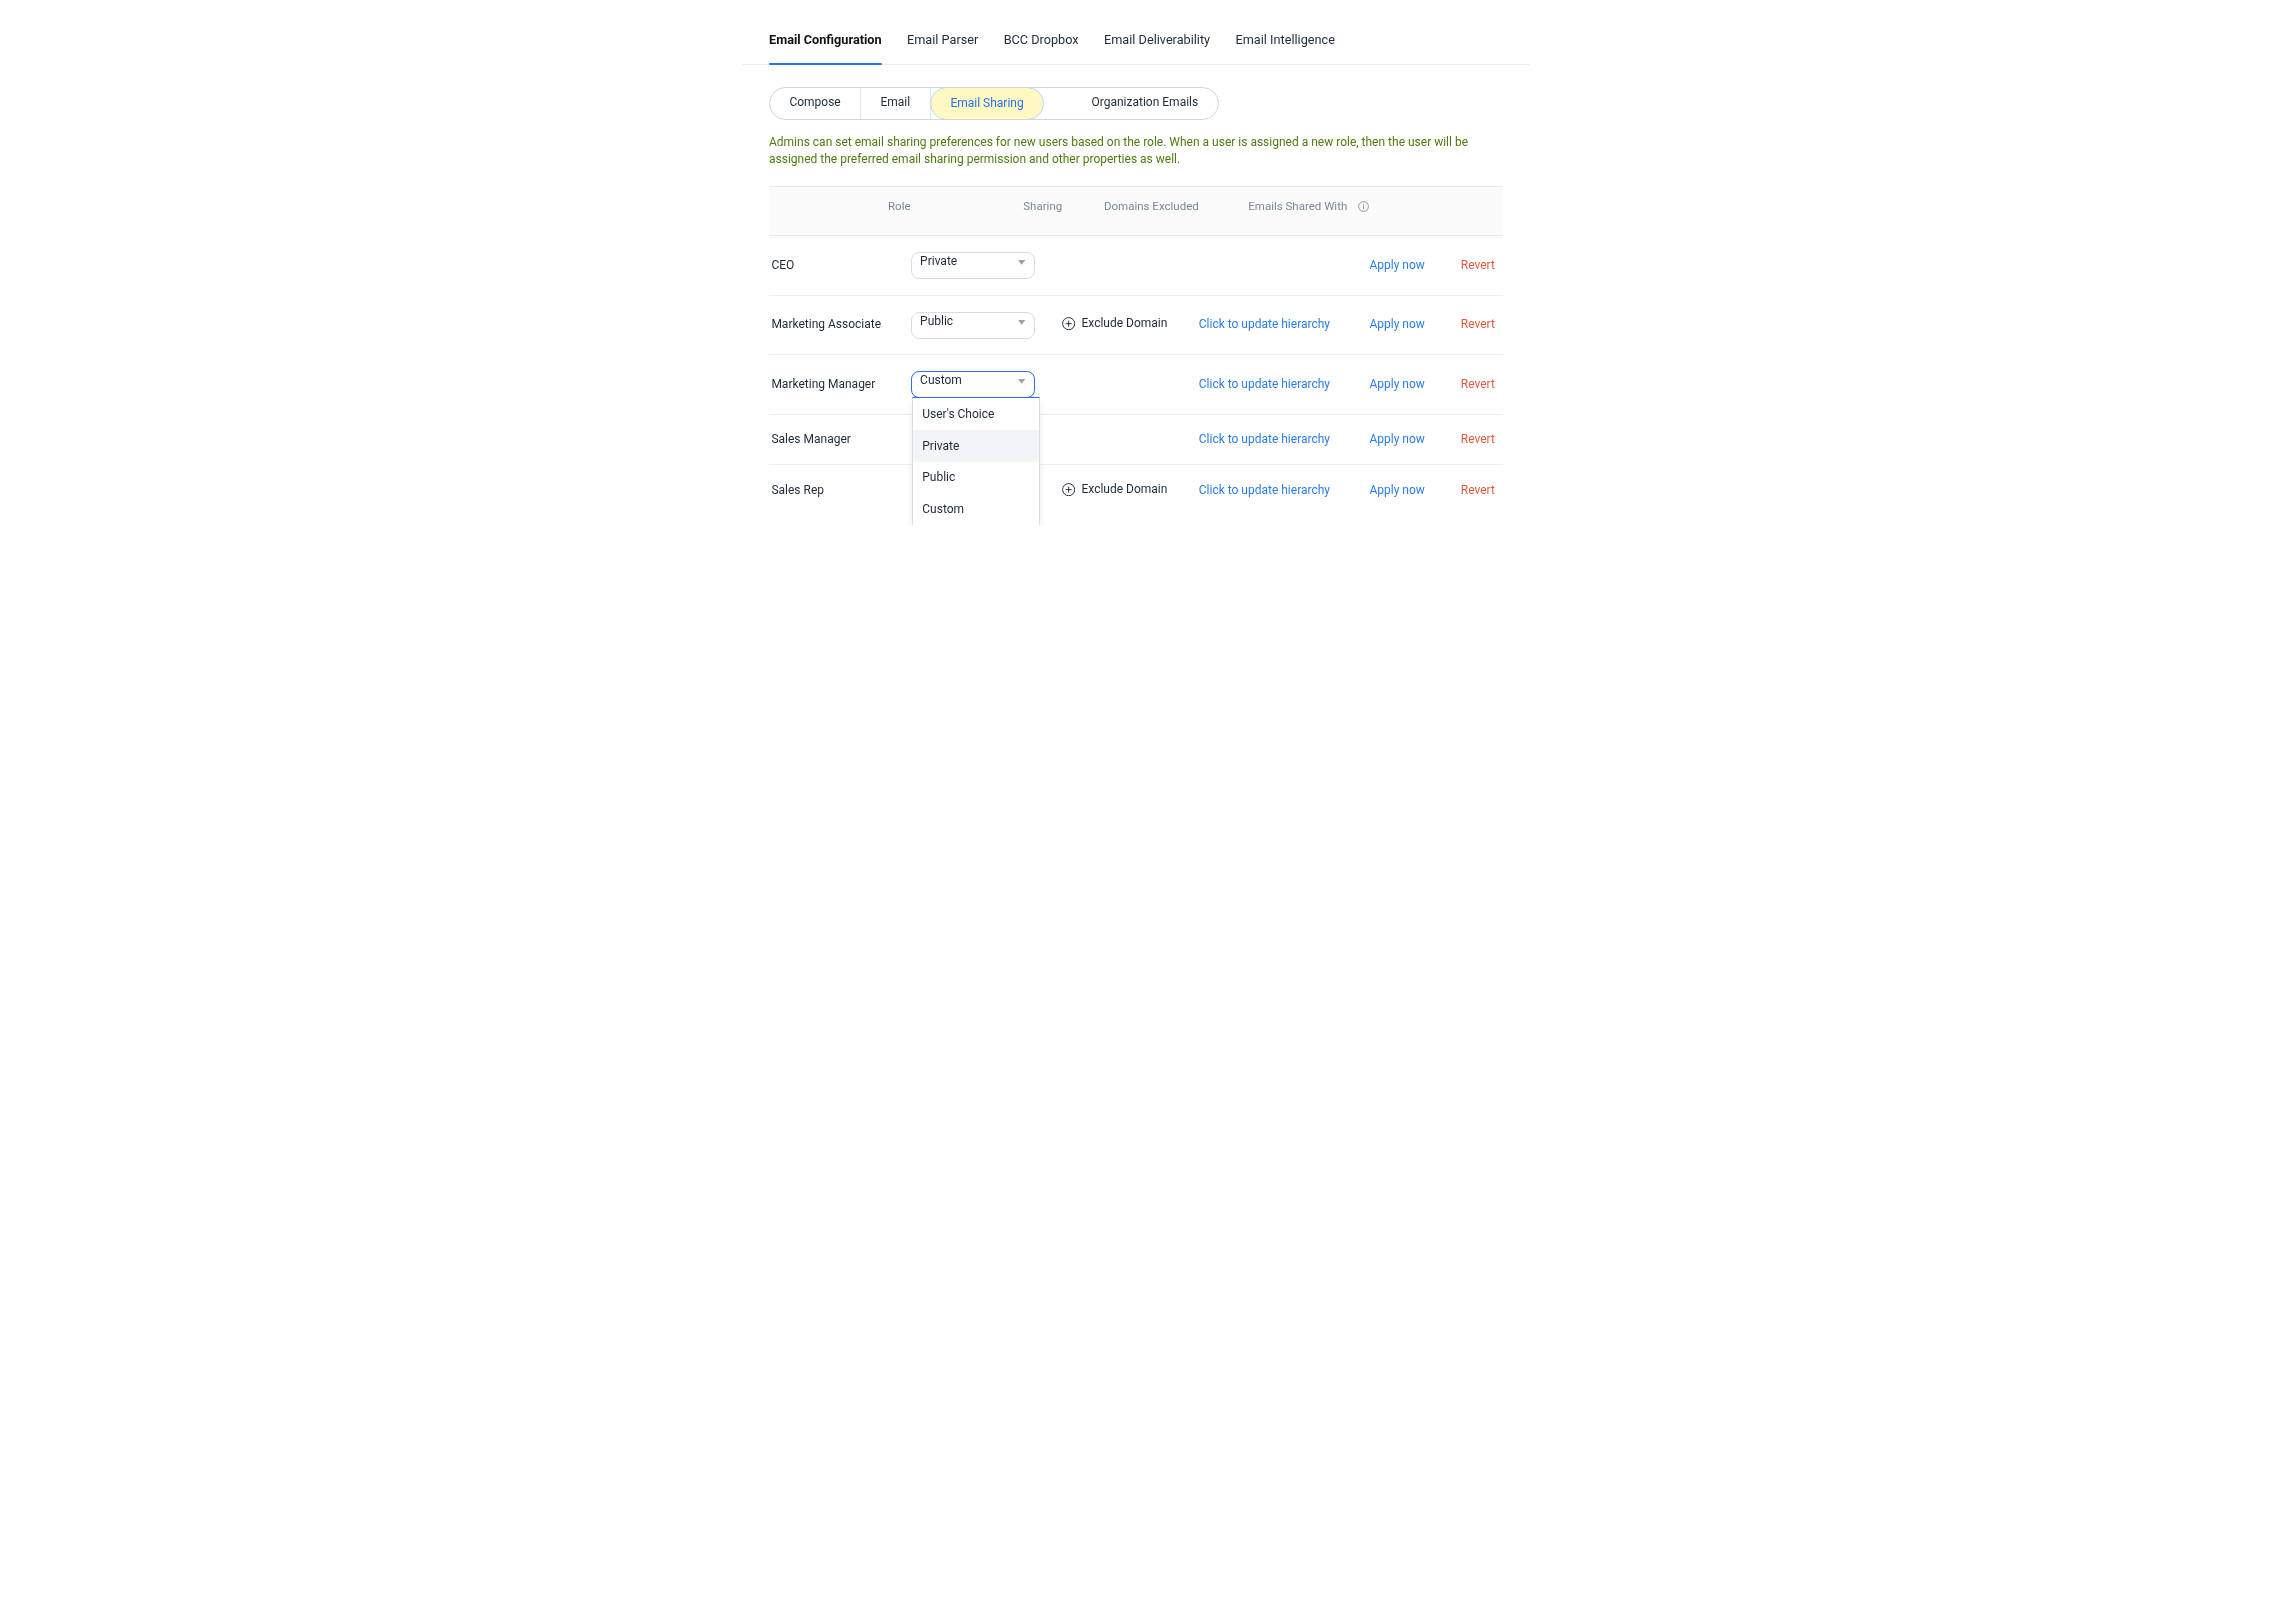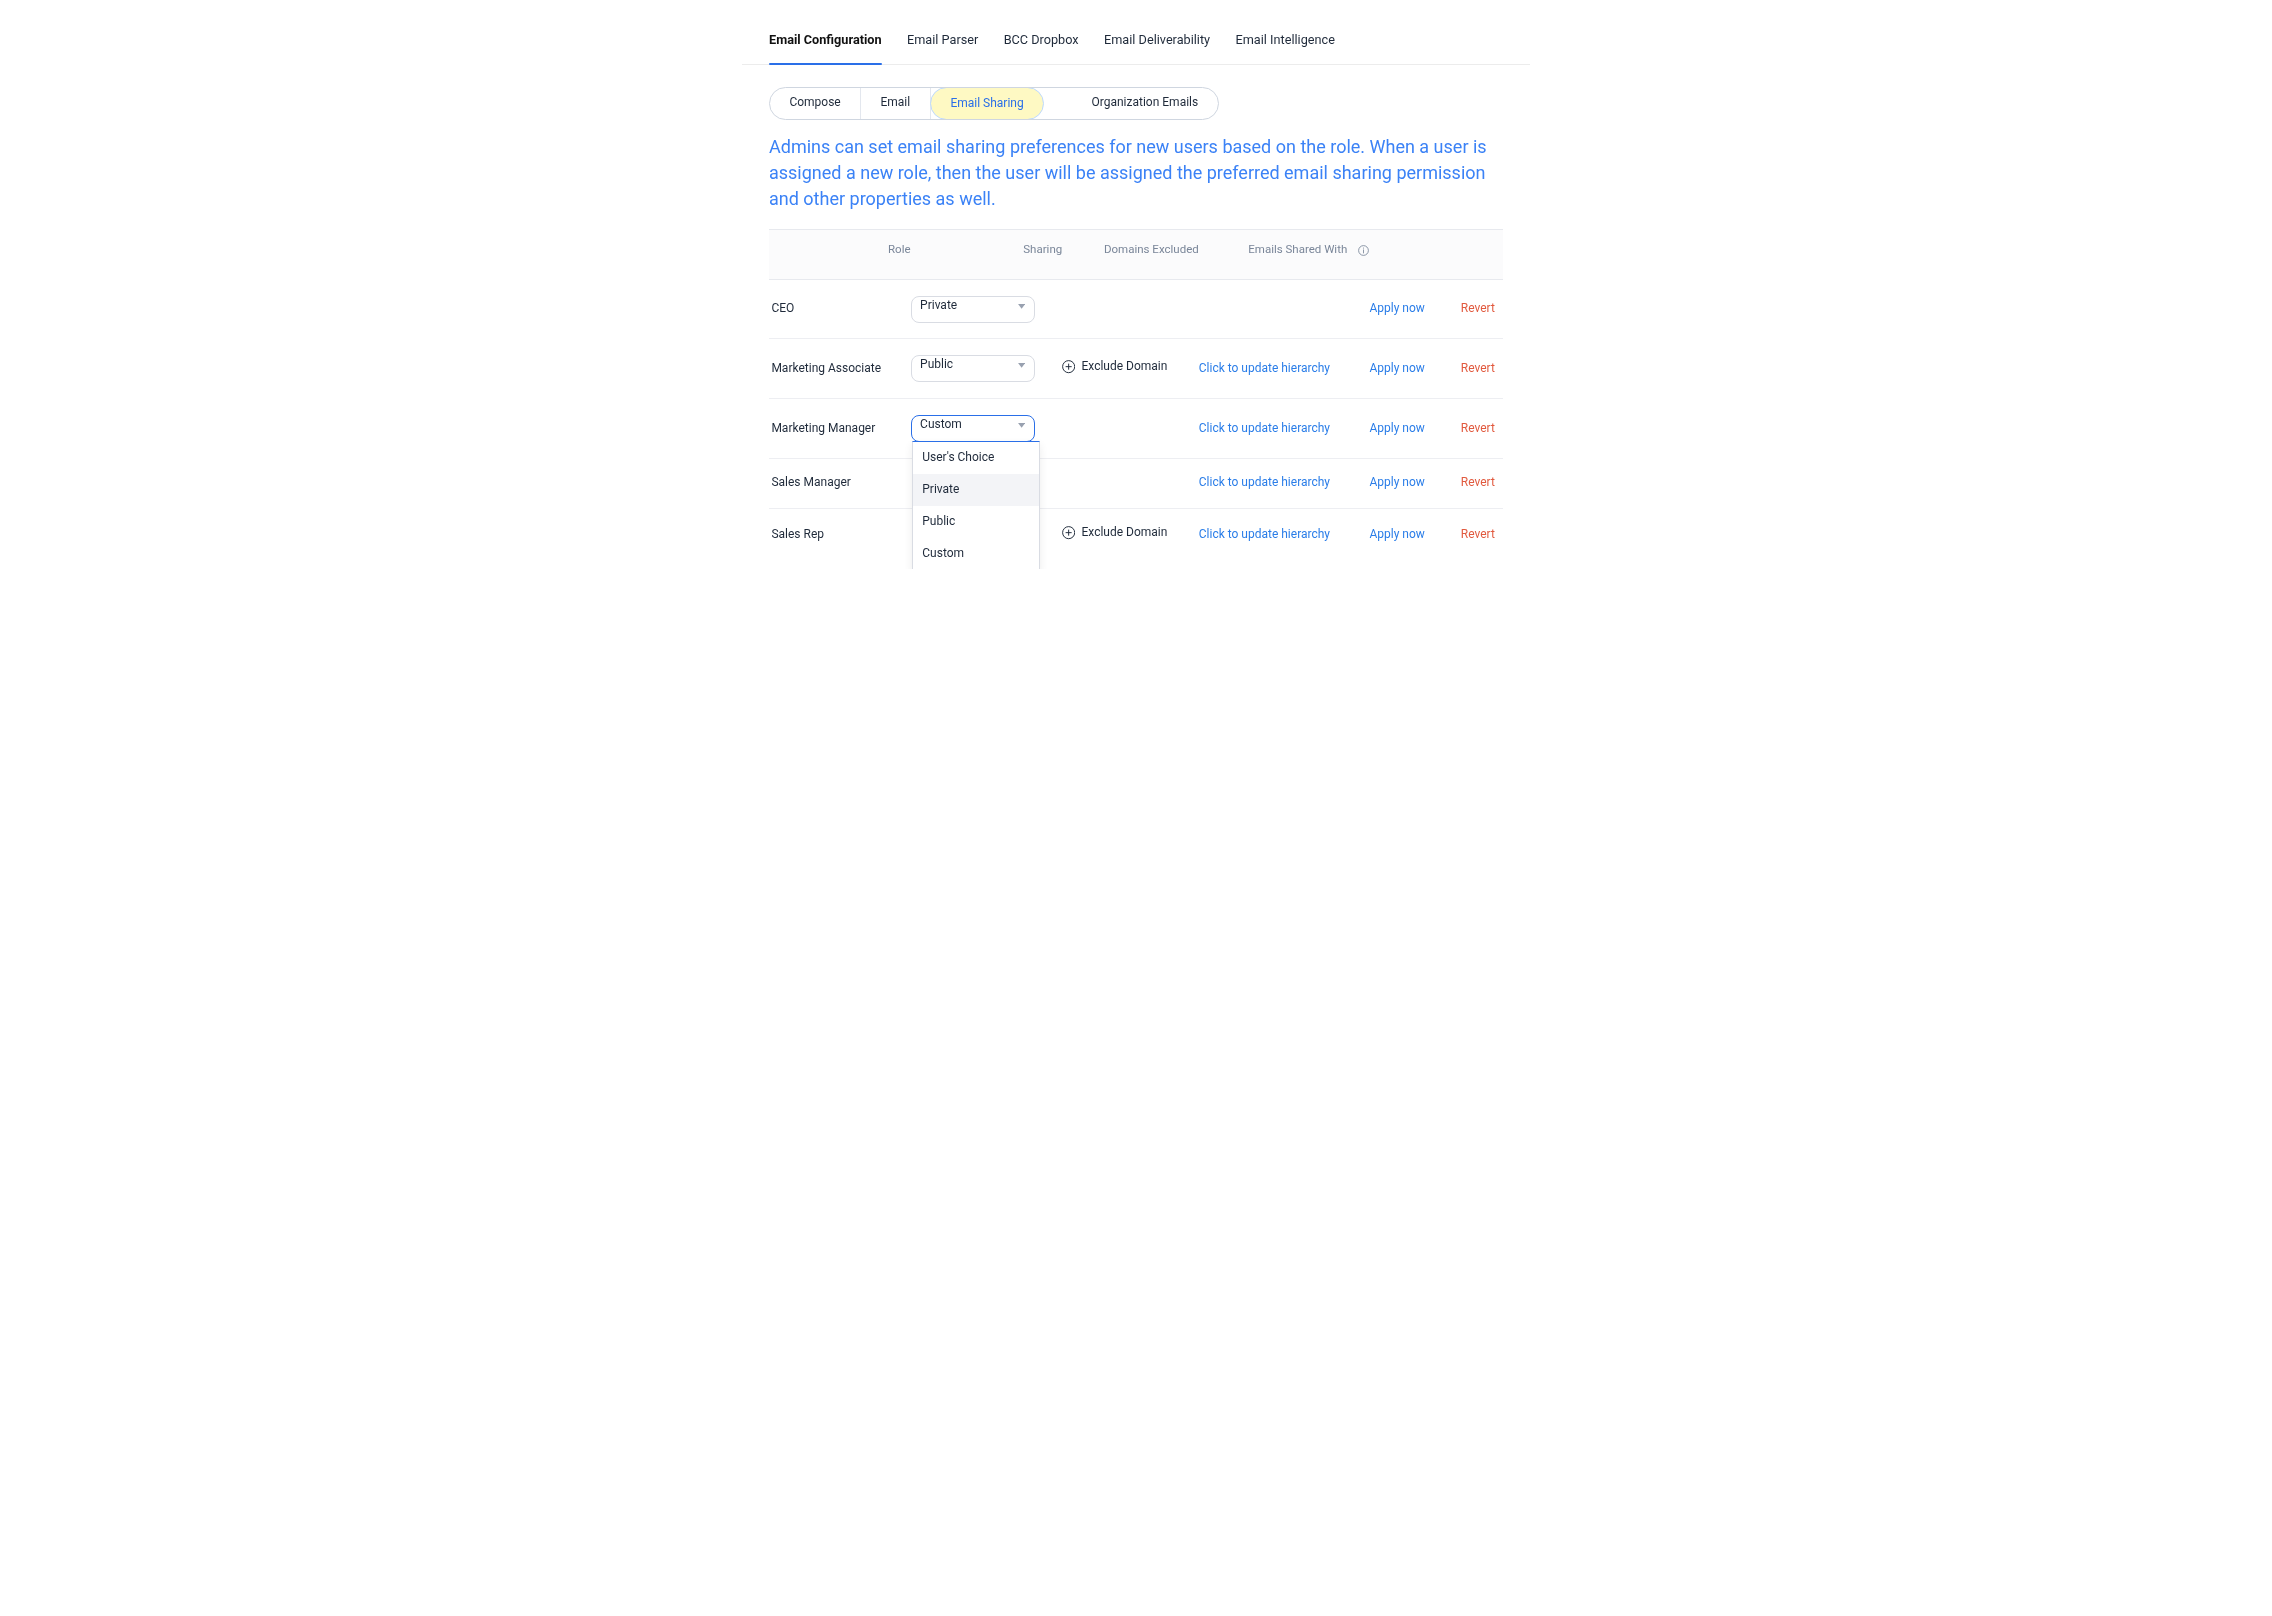--- a/index.html
+++ b/index.html
@@ -87,22 +87,22 @@
     display: flex;
     align-items: center;
     gap: 6px;
     color: #7a8699;
     font-size: 12.7px;
     cursor: pointer;
   }
   .help-link svg { width: 13.3px; height: 14.5px; stroke: #7a8699; }
   .subtitle {
     margin-top: 13.3px;
-    font-size: 18px;
-    color: #3b82f6;
+    font-size: 12px;
+    color: #4d7c0f;
     max-width: 727px;
   }
   table {
     width: 100%;
     border-collapse: collapse;
     margin-top: 17px;
   }
   thead th {
     text-align: right;
     font-weight: 400;

